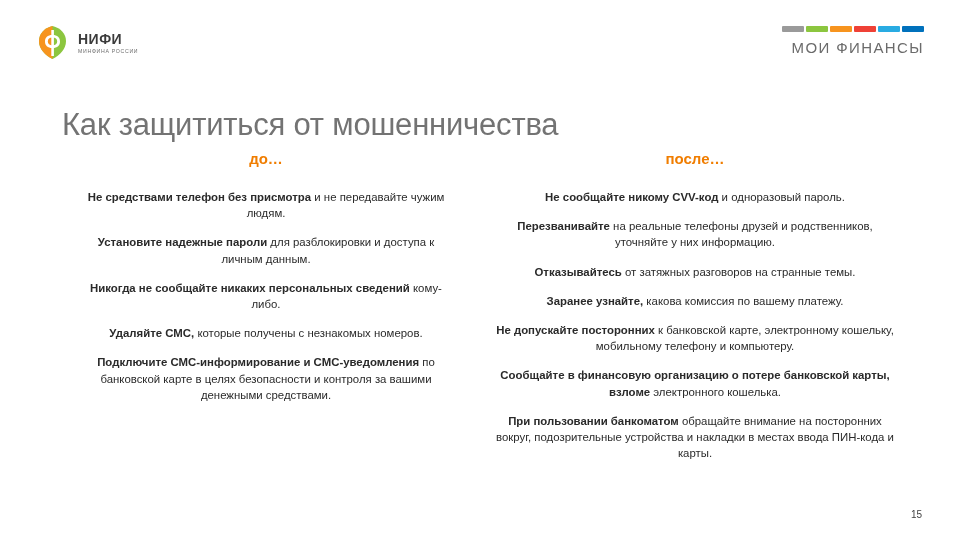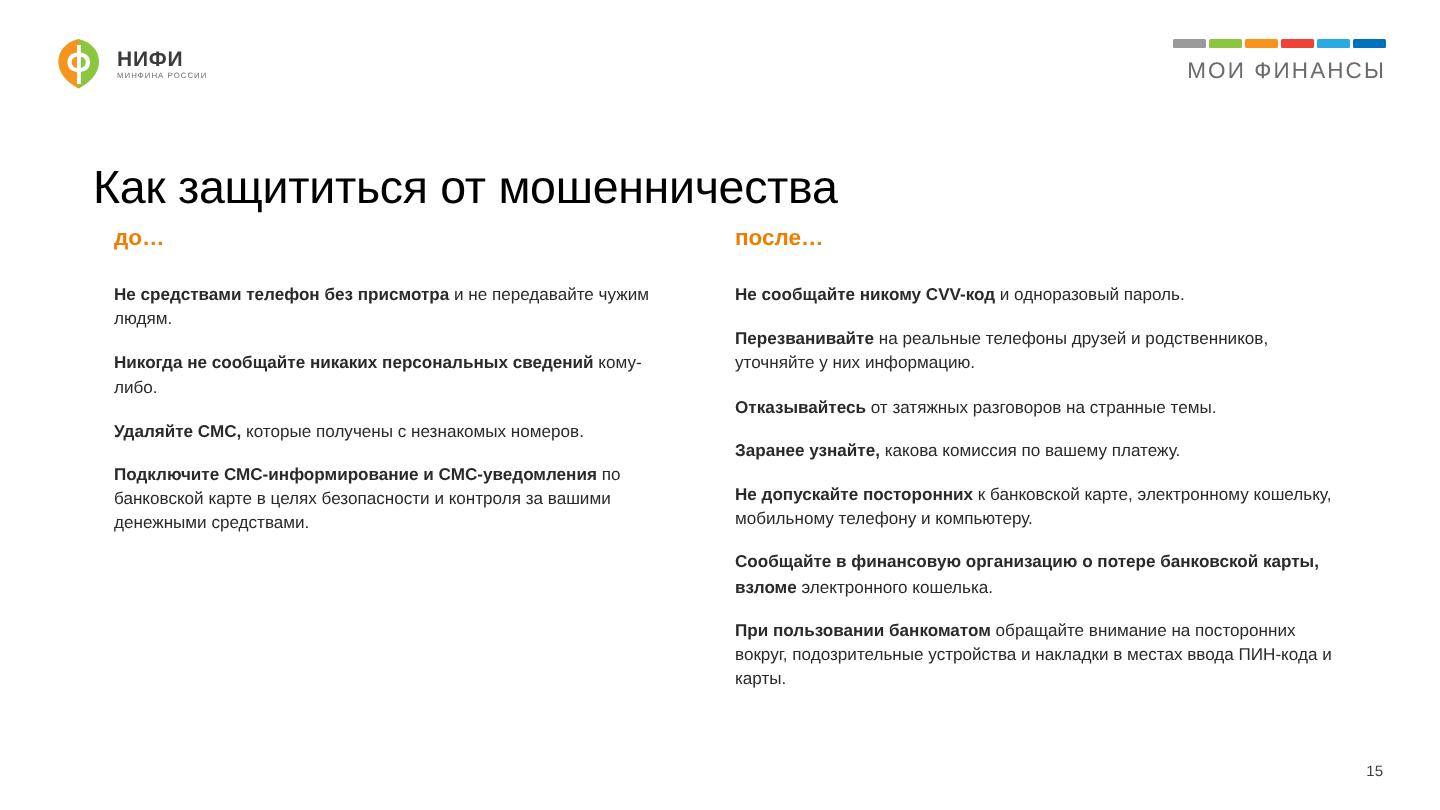--- a/index.html
+++ b/index.html
@@ -79,29 +79,30 @@
     letter-spacing: 1.4px;
     color: #6b6b6b;
   }
 
   
   .slide-title {
     position: absolute;
     left: 62px;
     top: 86px;
     font-size: 31px;
-    color: #000000;
+    color: #737373;
     font-weight: normal;
     letter-spacing: -0.2px;
   }
 
   
   .col {
     position: absolute;
     top: 150px;
+    text-align: center;
   }
   .col-left { left: 76px; width: 380px; }
   .col-right { left: 490px; width: 410px; }
 
   .col-head {
     font-size: 15px;
     font-weight: bold;
     color: #f07d00;
     margin: 0 0 22px 0;
   }
@@ -156,20 +157,23 @@
 
   <h1 class="slide-title">Как защититься от мошенничества</h1>
 
   <div class="col col-left">
     <div class="col-head">до…</div>
 
     <p class="item">
       <b>Не средствами телефон без присмотра</b><span> и не передавайте чужим людям.</span>
     </p>
     <p class="item">
+      <b>Установите надежные пароли</b><span> для разблокировки и доступа к личным данным.</span>
+    </p>
+    <p class="item">
       <b>Никогда не сообщайте никаких персональных сведений</b><span> кому-либо.</span>
     </p>
     <p class="item">
       <b>Удаляйте СМС,</b><span> которые получены с незнакомых номеров.</span>
     </p>
     <p class="item">
       <b>Подключите СМС-информирование и СМС-уведомления</b><span> по банковской карте в целях безопасности и контроля за вашими денежными средствами.</span>
     </p>
   </div>
 

